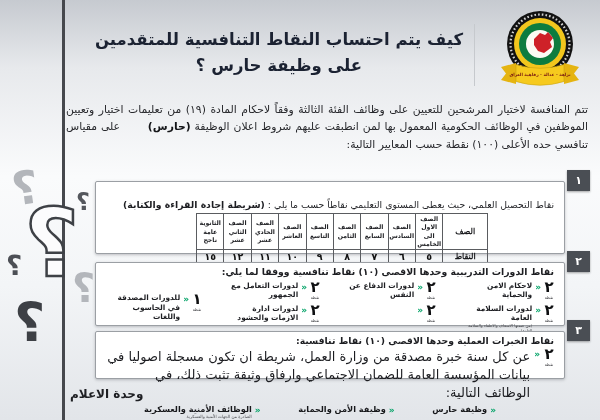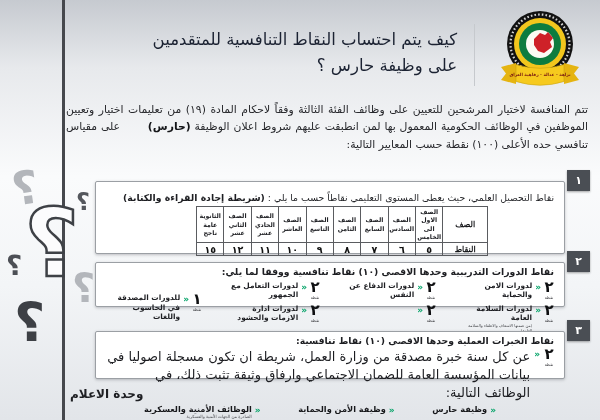--- a/index.html
+++ b/index.html
@@ -14,35 +14,35 @@
   
   .qmark{ position:absolute; font-weight:bold; z-index:2; line-height:1; }
   .q1{ left:12px; top:165px; font-size:46px; color:#b3b6bb; transform:rotate(-8deg); }
   .q2{ left:76px; top:190px; font-size:24px; color:#54575d; }
   .q3{ left:24px; top:196px; font-size:95px; color:#fcfcfd; -webkit-text-stroke:2.5px #3e4146; z-index:2; }
   .q4{ left:6px;  top:252px; font-size:28px; color:#4c4f55; }
   .q5{ left:72px; top:268px; font-size:40px; color:#b3b6bb; }
   .q6{ left:14px; top:296px; font-size:54px; color:#3d4045; }
 
   
-  .title{ position:absolute; right:143px; top:27px; z-index:3; direction:rtl; text-align:right;
-          font-size:16.5px; font-weight:normal; color:#1b2232; line-height:1.6; }
+  .title{ position:absolute; right:137px; top:27px; z-index:3; direction:rtl; text-align:center;
+          font-size:16.5px; font-weight:bold; color:#1b2232; line-height:1.6; }
   .hdr-divider{ position:absolute; left:474px; top:24px; width:1px; height:62px; background:#c6c9cd; z-index:3; }
   .logo{ position:absolute; left:492px; top:8px; z-index:3; }
 
   
   .intro{ position:absolute; left:66px; top:101px; width:522px; z-index:3; direction:rtl;
           text-align:justify; text-align-last:right; font-size:10.8px; line-height:1.62; color:#27282c; }
   .intro b{ font-weight:bold; color:#141518;margin-left:24px; }
 
   
   .box{ position:absolute; left:95px; width:470px; background:#fff; border:1px solid #9b9fa4;
         border-radius:2px; box-shadow:0 1px 3px rgba(55,60,70,.3); z-index:3; direction:rtl; }
-  .box1{ top:181px; height:73px; padding:10px 10px 0; }
-  .box2{ top:262px; height:45px; padding:3px 10px 0; }
+  .box1{ top:181px; height:73px; padding:17px 10px 0; }
+  .box2{ top:262px; height:64px; padding:3px 10px 0; }
   .box3{ top:331px; height:48px; padding:3px 10px 0; }
   .badge{ position:absolute; left:567px; width:23px; height:21px; background:#4a4e54; color:#fff;
           display:flex; align-items:center; justify-content:center; font-size:11px; font-weight:bold;
           z-index:4; box-shadow:0 1px 2px rgba(0,0,0,.35); }
   .badge1{ top:170px; } .badge2{ top:251px; } .badge3{ top:320px; }
 
   .sec-head{ font-size:9.3px; color:#1d1e22; text-align:right; }
   .sec-head .bold{ font-weight:bold; }
   .box2 .sec-head, .box3 .sec-head{ font-weight:bold; }
 
@@ -151,21 +151,21 @@
   <span class="badge badge2">٢</span>
   <div class="box box2">
     <div class="sec-head">نقاط الدورات التدريبية وحدها الاقصى (١٠) نقاط تنافسية ووفقا لما يلي:</div>
     <div class="courses-grid" id="courses-grid">
         <div class="course-item" style="grid-area: 1 / 1;">
           <span class="pts">
             <span class="num">٢</span>
             <span class="unit">نقطة</span>
           </span>
           <span class="chev" style="color: rgb(0, 162, 102);">«</span>
-          <span class="lbl">لدورات الامن والحماية</span>
+          <span class="lbl">لاحكام الامن والحماية</span>
         </div>
         <div class="course-item" style="grid-area: 1 / 2;">
           <span class="pts">
             <span class="num">٢</span>
             <span class="unit">نقطة</span>
           </span>
           <span class="chev" style="color: rgb(0, 162, 102);">«</span>
           <span class="lbl">لدورات الدفاع عن النفس</span>
         </div>
         <div class="course-item" style="grid-area: 1 / 3;">

